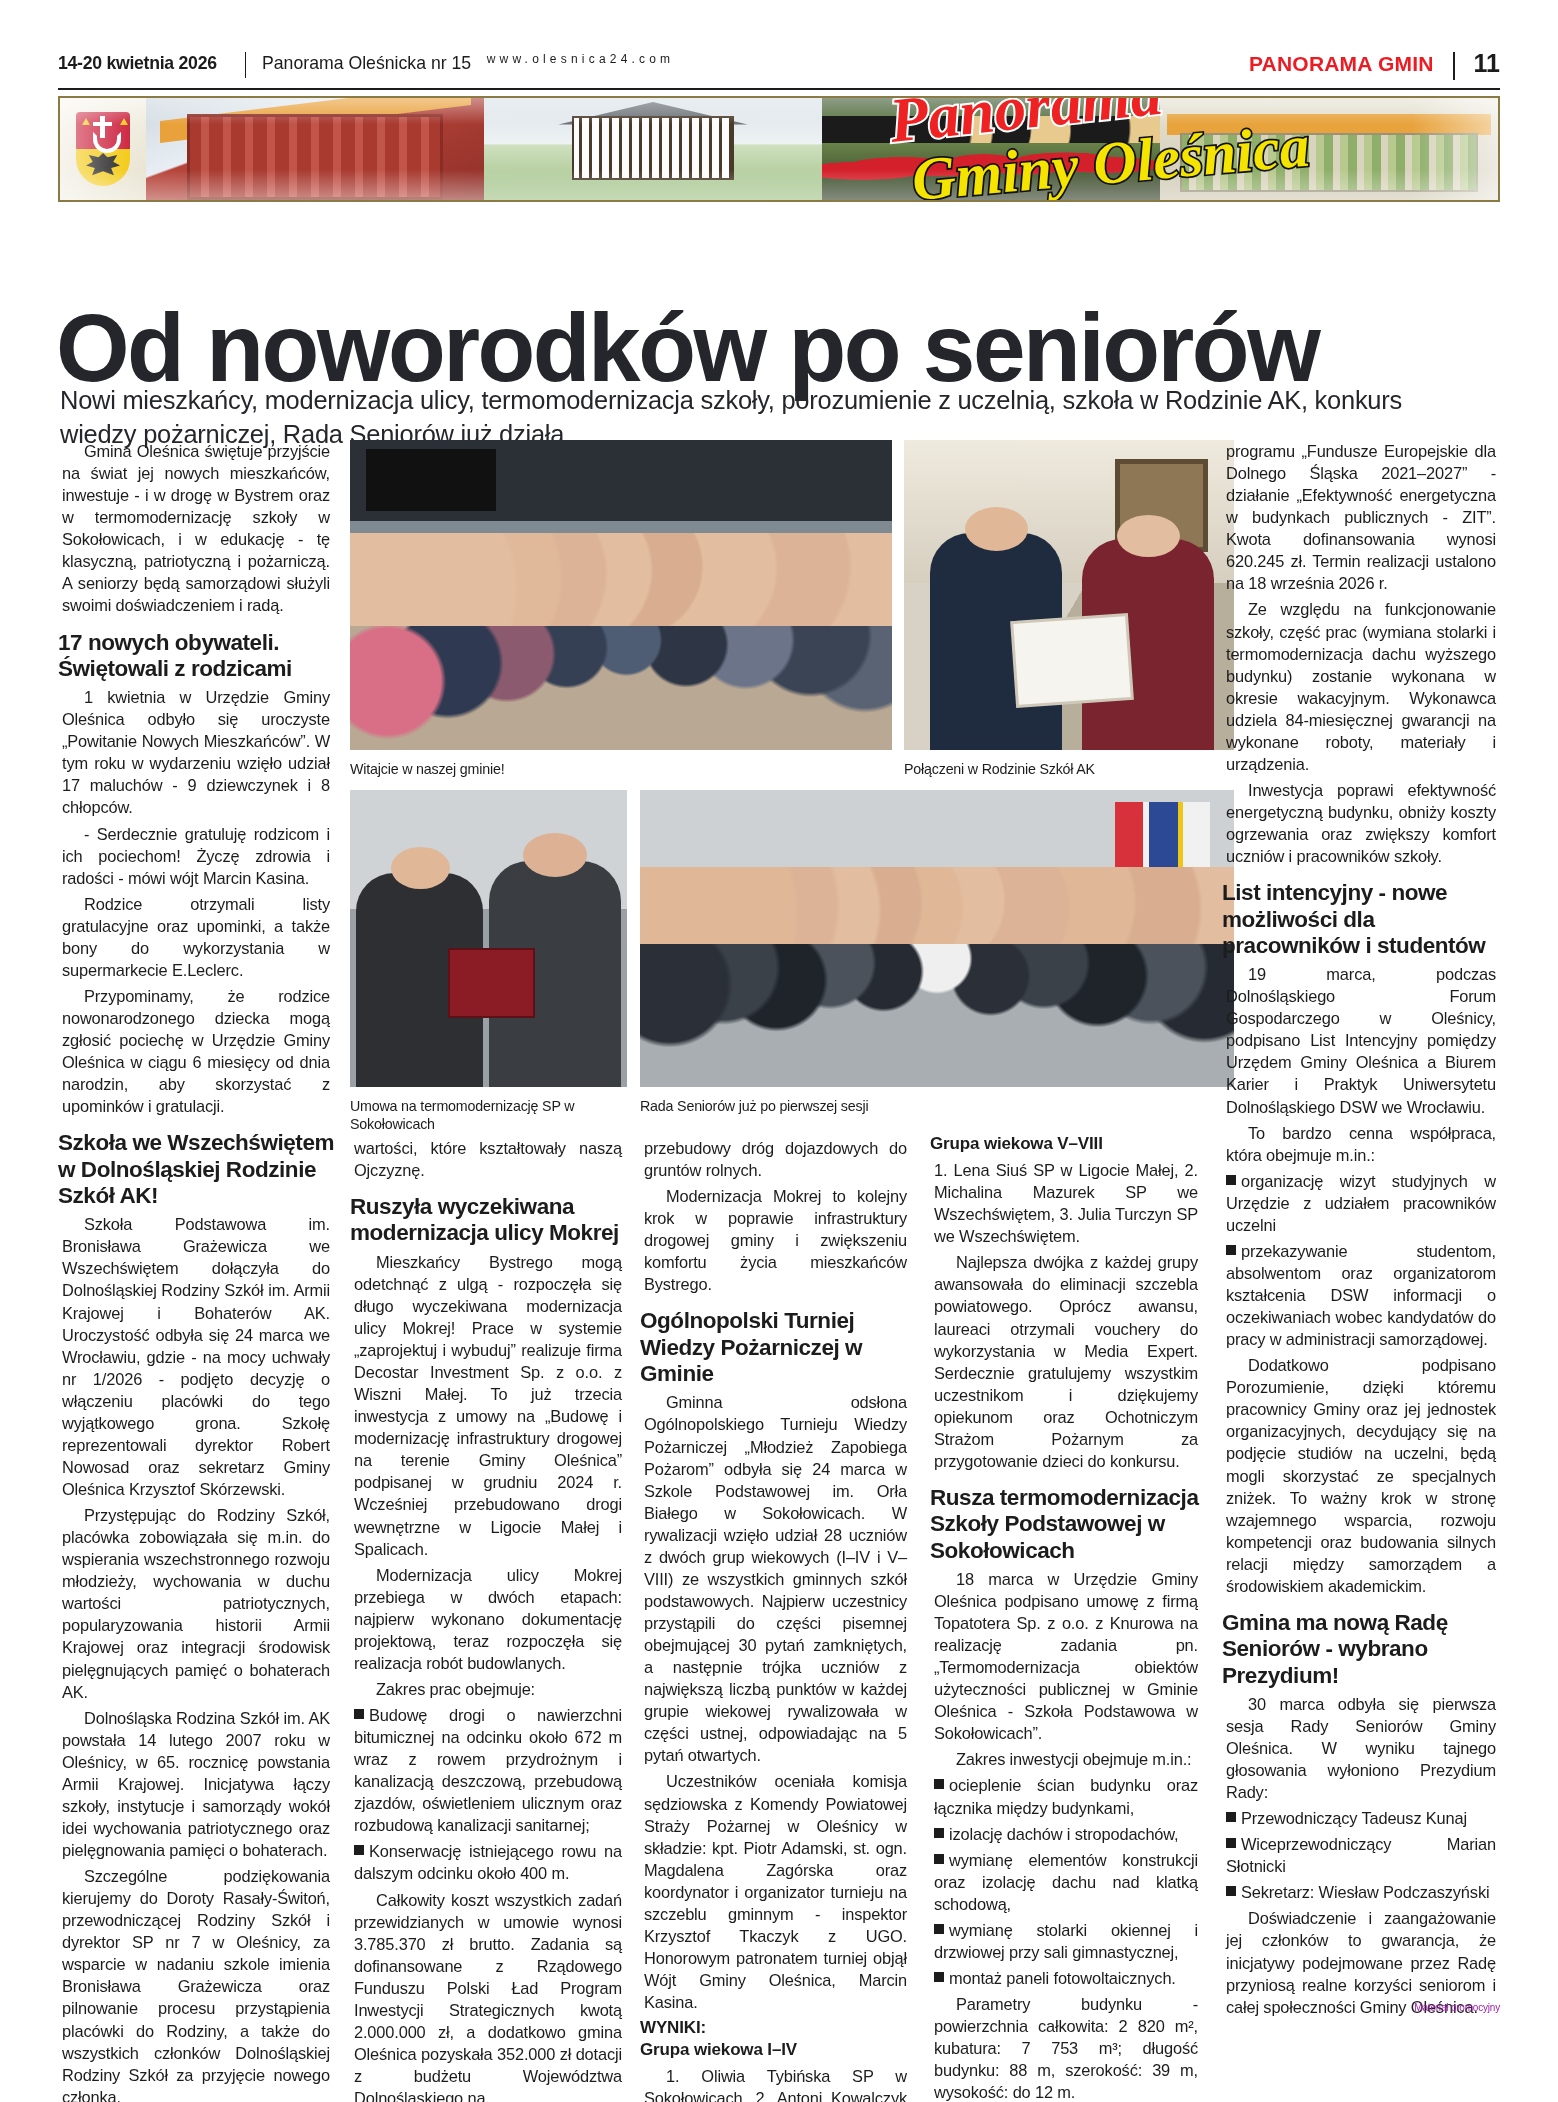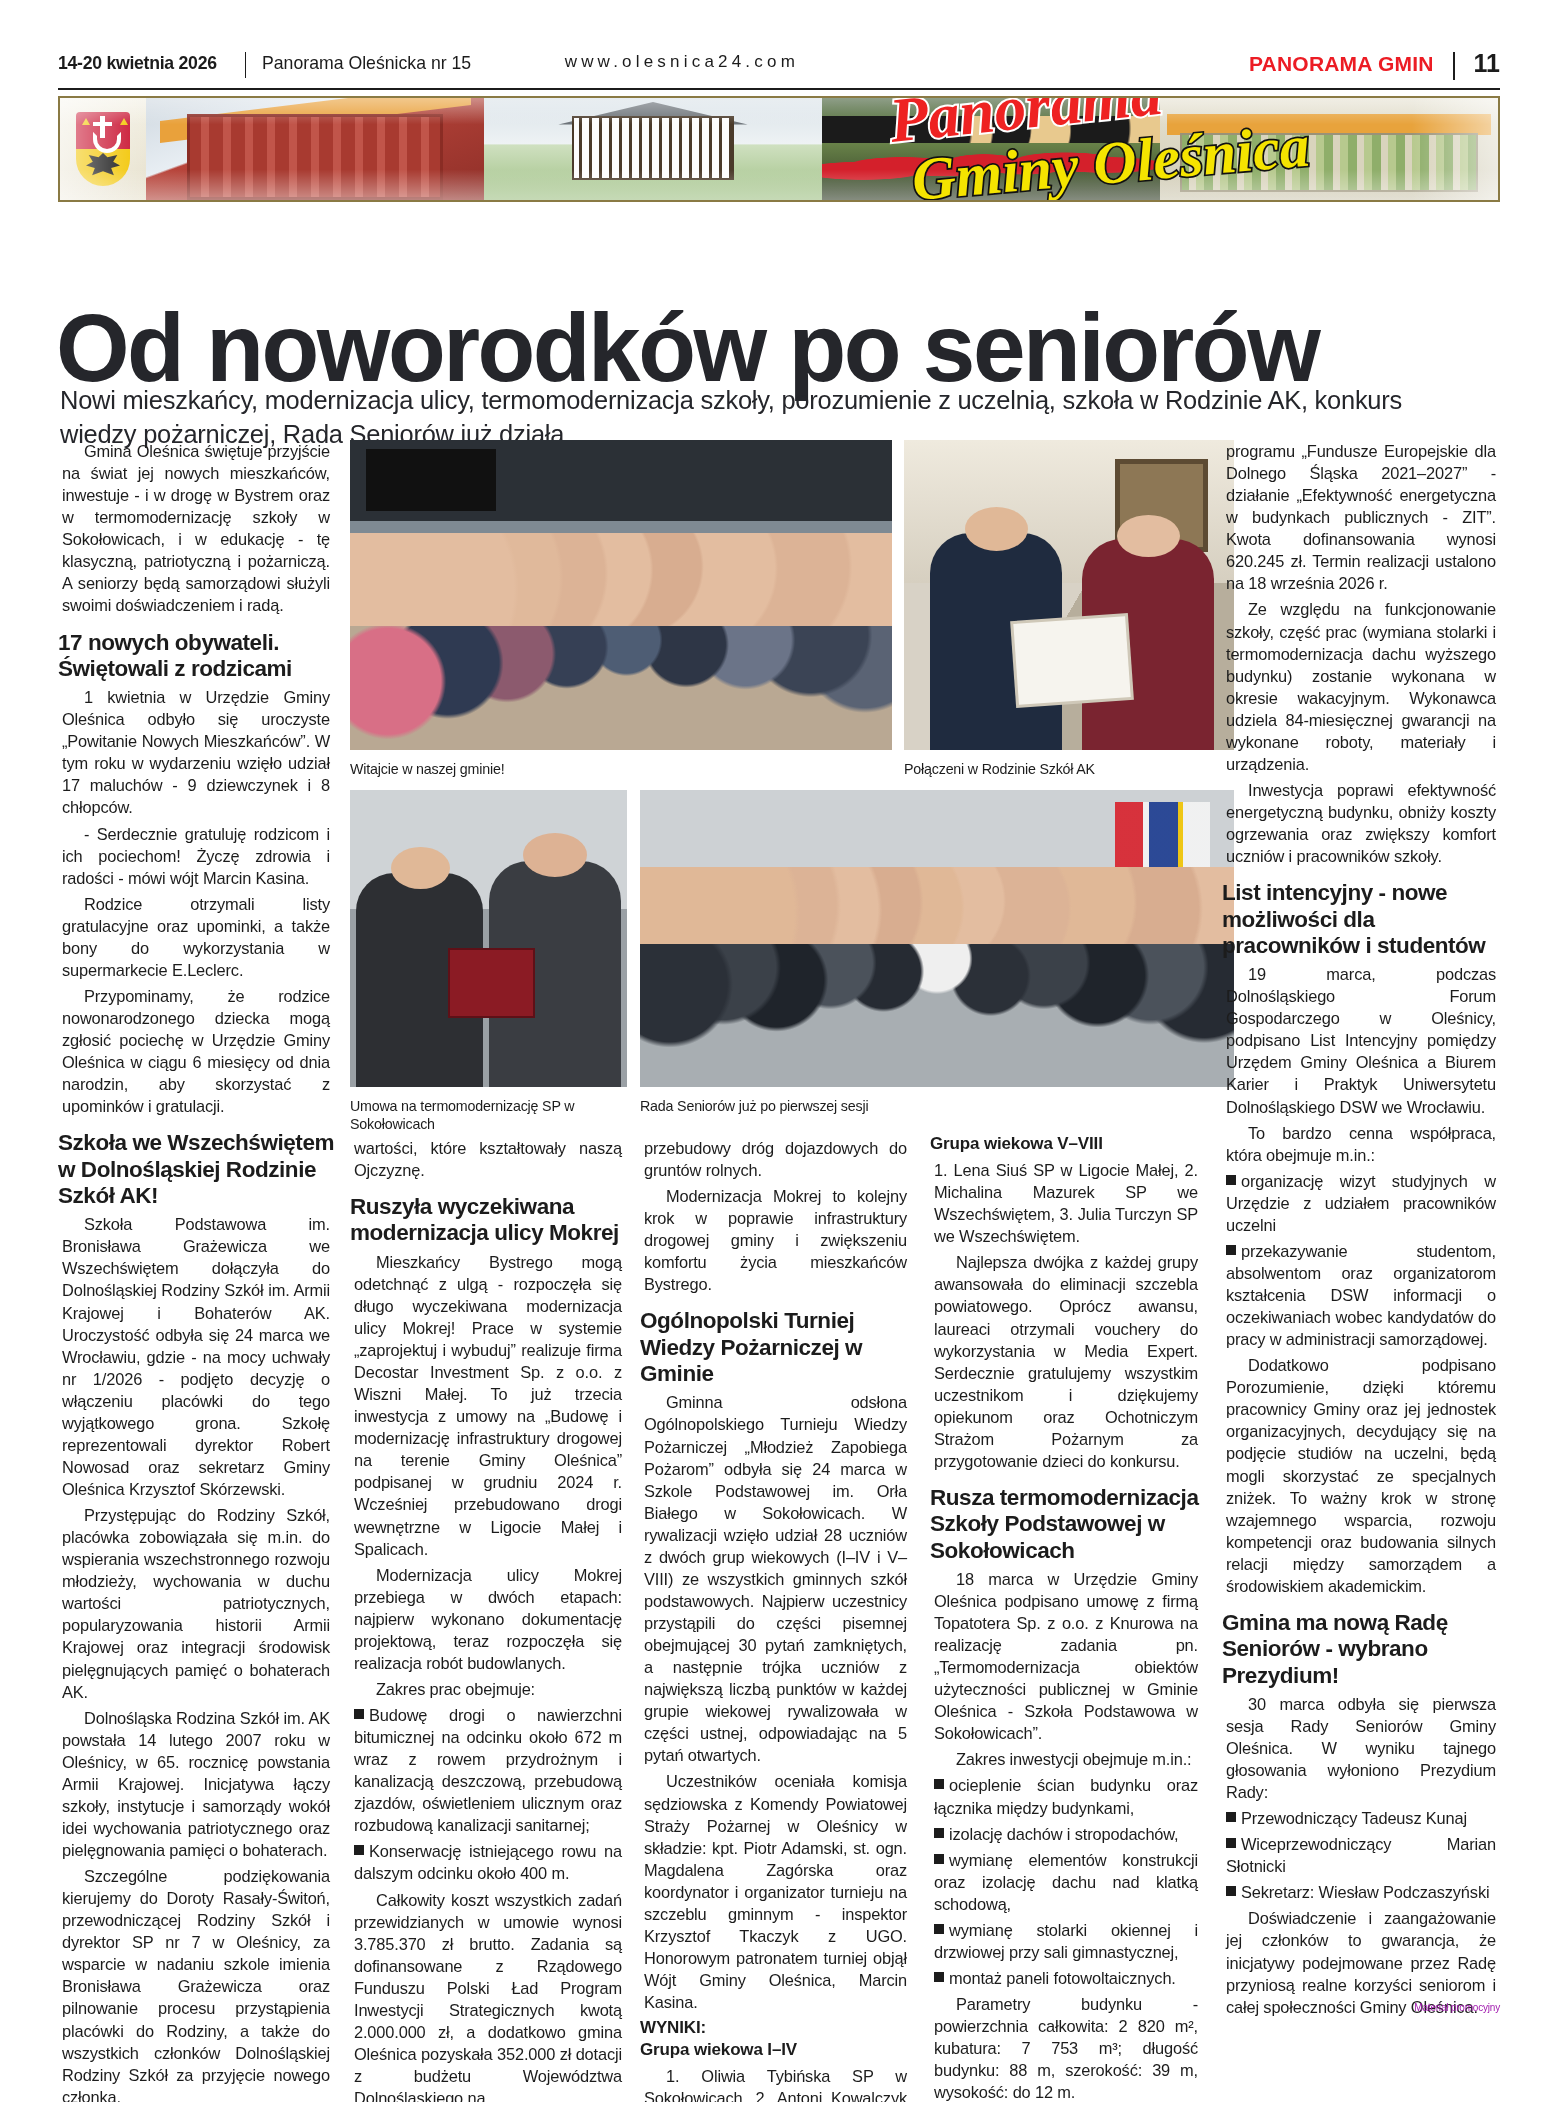--- a/index.html
+++ b/index.html
@@ -10,21 +10,21 @@
   }
   .page{position:relative;width:1558px;height:2102px;padding:0;box-sizing:border-box;}
 
   
   .masthead{position:absolute;left:58px;top:52px;width:1442px;height:34px;
     display:flex;align-items:flex-start;}
   .mh-date{font-weight:bold;font-size:19px;letter-spacing:-.3px;white-space:nowrap;
            transform:scaleX(.93);transform-origin:left center;}
   .mh-sep{width:1px;background:#1c1c1c;height:26px;margin:0 16px;flex:none;}
   .mh-paper{font-size:19px;white-space:nowrap;transform:scaleX(.93);transform-origin:left center;}
-  .mh-url{font-size:17px;letter-spacing:4.2px;white-space:nowrap;margin-left:78px;}
+  .mh-url{font-size:12px;letter-spacing:4.2px;white-space:nowrap;}
   .mh-right{margin-left:auto;display:flex;align-items:flex-start;}
   .mh-gmin{color:#ec1c24;font-weight:bold;font-size:21px;letter-spacing:.2px;white-space:nowrap;}
   .mh-sep2{width:2px;background:#1c1c1c;height:28px;margin:0 19px;flex:none;}
   .mh-page{font-weight:bold;font-size:25px;line-height:.95;}
   .mh-rule{position:absolute;left:58px;top:88px;width:1442px;height:2px;background:#1c1c1c;}
 
   
   .banner{position:absolute;left:58px;top:96px;width:1442px;height:106px;
     border:2px solid #8a7a44;box-sizing:border-box;overflow:hidden;background:#d9d2bb;}
   .banner-strip{position:absolute;inset:0;display:flex;}

